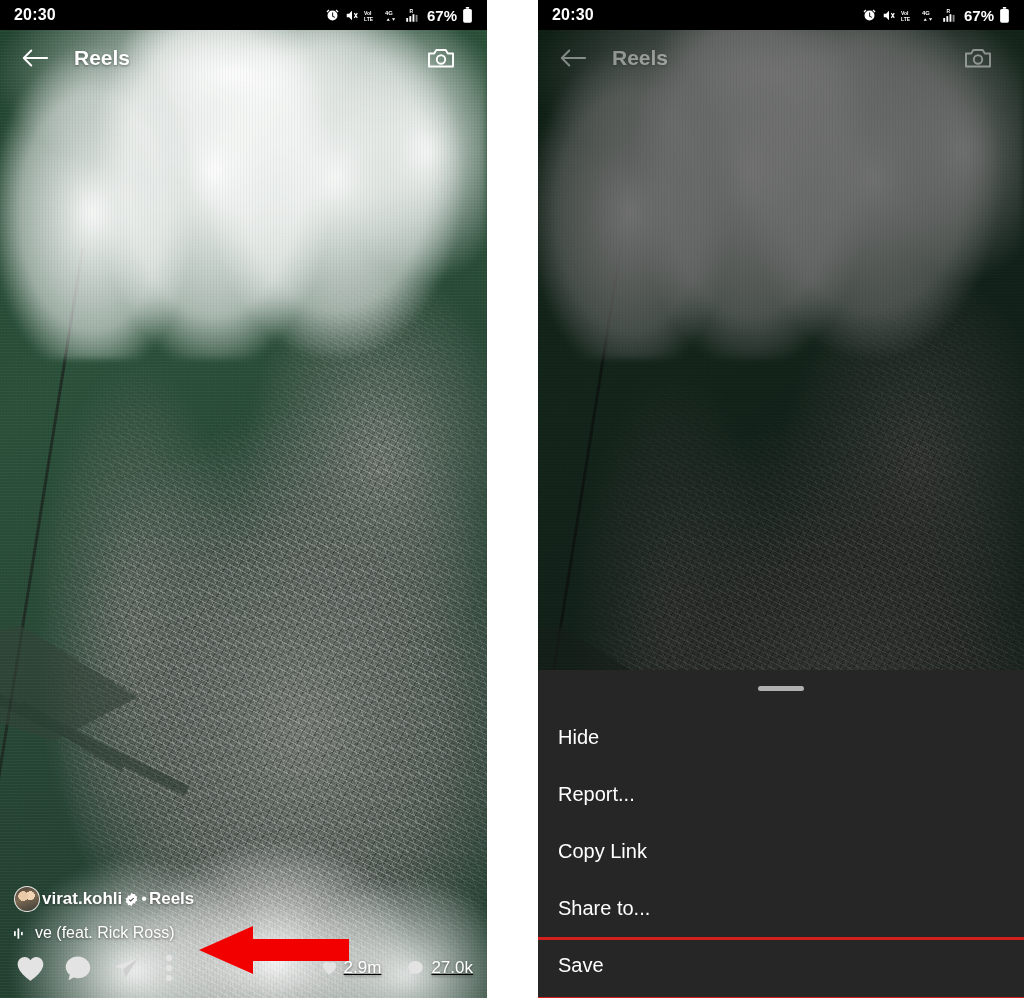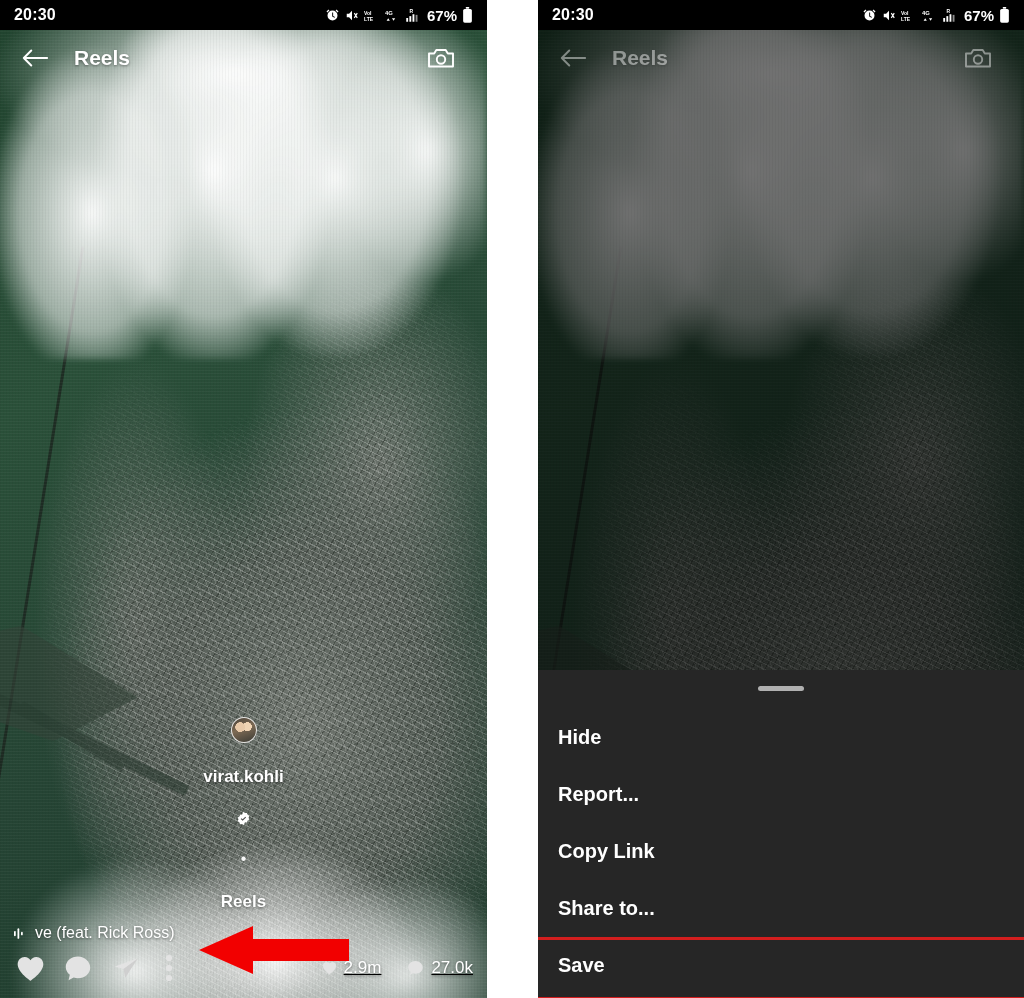--- a/index.html
+++ b/index.html
@@ -116,21 +116,21 @@
   }
   .back-arrow { width:34px; height:34px; display:flex; align-items:center; justify-content:center; }
   .reels-title {
     color:#fff; font-size:21px; font-weight:700; margin-left:22px;
     text-shadow:0 1px 3px rgba(0,0,0,.45);
   }
   .cam-btn { margin-left:auto; width:34px; height:34px; display:flex; align-items:center; justify-content:center; }
 
   
   .bottom-overlay { position:absolute; left:0; right:0; bottom:0; z-index:20; padding:0 14px 14px; }
-  .user-row { display:flex; align-items:center; gap:24px; margin-bottom:12px;flex-direction:column; }
+  .user-row { display:flex; align-items:center; gap:2px; margin-bottom:12px; }
   .avatar {
     width:26px; height:26px; border-radius:50%;
     background:
       radial-gradient(circle at 34% 38%, #e8c9a8 0 22%, transparent 23%),
       radial-gradient(circle at 64% 36%, #f0d4b4 0 20%, transparent 21%),
       linear-gradient(160deg, #4a4238 0%, #7d6a54 45%, #3a3a34 100%);
     border:1.5px solid rgba(255,255,255,.85); flex:none;
   }
   .username { color:#fff; font-size:17px; font-weight:600; text-shadow:0 1px 3px rgba(0,0,0,.5); }
   .verified { width:15px; height:15px; flex:none; }
@@ -159,21 +159,21 @@
   .sheet {
     position:absolute; left:0; right:0; bottom:0; height:328px;
     background:#262626; z-index:24; padding-top:16px;
   }
   .handle {
     width:46px; height:5px; border-radius:3px; background:#b0b0b0;
     margin:0 auto 18px;
   }
   .menu-item {
     height:57px; display:flex; align-items:center;
-    padding:0 20px; color:#fff; font-size:20px; font-weight:700;
+    padding:0 20px; color:#fff; font-size:20px; font-weight:400;
   }
   .menu-item.highlight { position:relative; }
   .menu-item.highlight::after {
     content:""; position:absolute; left:-6px; right:-6px; top:0; bottom:-6px;
     border:3px solid #d31e1e; pointer-events:none;
   }
 
   
   .gutter { position:absolute; top:0; left:487px; width:51px; height:998px; background:#fff; z-index:40; }
 </style>

